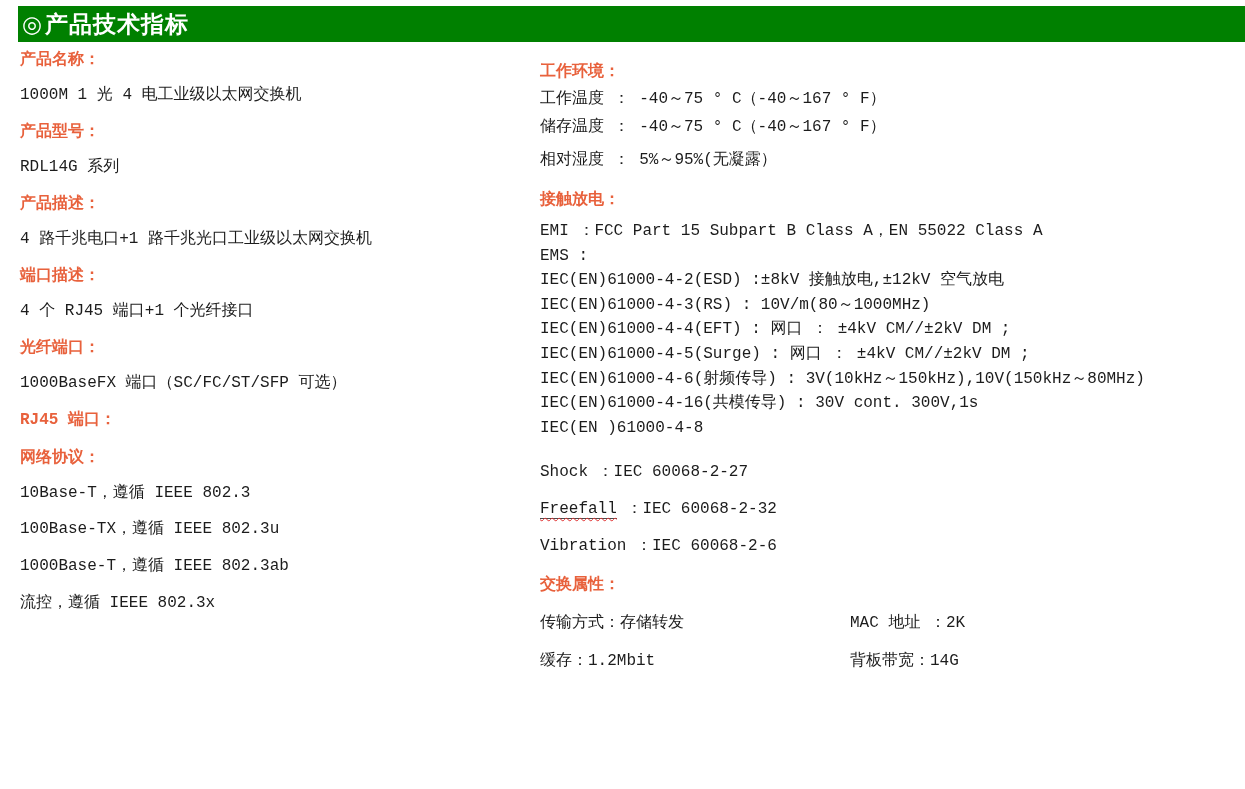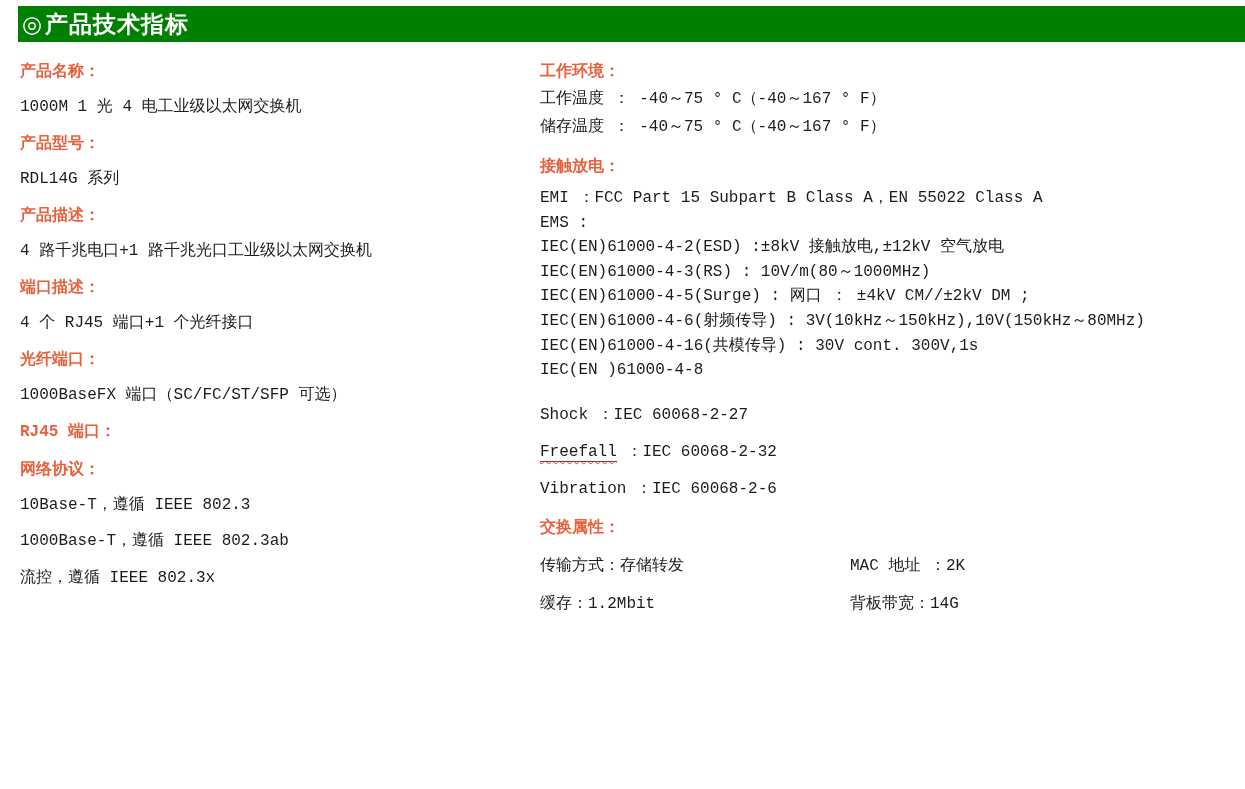--- a/index.html
+++ b/index.html
@@ -36,21 +36,21 @@
   .col-left  { left: 20px;  width: 480px; }
   .col-right { left: 540px; width: 700px; }
   .h {
     color: #e8613c;
     font-weight: bold;
     font-size: 16px;
     line-height: 21px;
     margin: 18px 0 0 0;
   }
   .col-left .h { margin-top: 17px; }
-  .col-left .h:first-child { margin-top: 12px; }
+  .col-left .h:first-child { margin-top: 0; }
   .col-right .h:first-child { margin-top: 12px; }
   .p { margin: 14px 0 0 0; line-height: 20px; }
   .p.wrap2 { line-height: 36px; }
   .tight { margin: 4px 0 0 0; line-height: 24px; }
   .tight.gap { margin-top: 9px; }
   .std-list { margin: 8px 0 0 0; }
   .std-list .li { margin: 0; line-height: 24.6px; }
   .spaced { margin: 16px 0 0 0; line-height: 21px; }
   .spaced.first { margin-top: 22px; }
   .prop-row { display: flex; margin: 17px 0 0 0; line-height: 21px; gap: 10px; }
@@ -86,35 +86,38 @@
   <div class="h">端口描述：</div>
   <div class="p">4 个 RJ45 端口+1 个光纤接口</div>
 
   <div class="h">光纤端口：</div>
   <div class="p">1000BaseFX 端口（SC/FC/ST/SFP 可选）</div>
 
   <div class="h">RJ45 端口：</div>
 
   <div class="h">网络协议：</div>
   <div class="p">10Base-T，遵循 IEEE 802.3</div>
+  <div class="p spaced">100Base-TX，遵循 IEEE 802.3u</div>
   <div class="p spaced">1000Base-T，遵循 IEEE 802.3ab</div>
   <div class="p spaced">流控，遵循 IEEE 802.3x</div>
 </div>
 
 <div class="col col-right">
   <div class="h">工作环境：</div>
   <div class="tight">工作温度 ：  -40～75 ° C（-40～167 ° F）</div>
   <div class="tight">储存温度 ：   -40～75 ° C（-40～167 ° F）</div>
+  <div class="tight gap">相对湿度 ：   5%～95%(无凝露）</div>
 
   <div class="h">接触放电：</div>
   <div class="std-list">
     <div class="li">EMI ：FCC Part 15 Subpart B Class A，EN 55022 Class A</div>
     <div class="li">EMS :</div>
     <div class="li">IEC(EN)61000-4-2(ESD) :±8kV 接触放电,±12kV 空气放电</div>
     <div class="li">IEC(EN)61000-4-3(RS) : 10V/m(80～1000MHz)</div>
+    <div class="li">IEC(EN)61000-4-4(EFT) : 网口 ： ±4kV CM//±2kV DM ;</div>
     <div class="li">IEC(EN)61000-4-5(Surge) : 网口 ： ±4kV CM//±2kV DM ;</div>
     <div class="li">IEC(EN)61000-4-6(射频传导) : 3V(10kHz～150kHz),10V(150kHz～80MHz)</div>
     <div class="li">IEC(EN)61000-4-16(共模传导) : 30V cont. 300V,1s</div>
     <div class="li">IEC(EN )61000-4-8</div>
   </div>
   <div class="spaced first">Shock ：IEC 60068-2-27</div>
   <div class="spaced"><span class="misspelled">Freefall</span><span> ：IEC 60068-2-32</span></div>
   <div class="spaced">Vibration ：IEC 60068-2-6</div>
 
   <div class="h">交换属性：</div>

